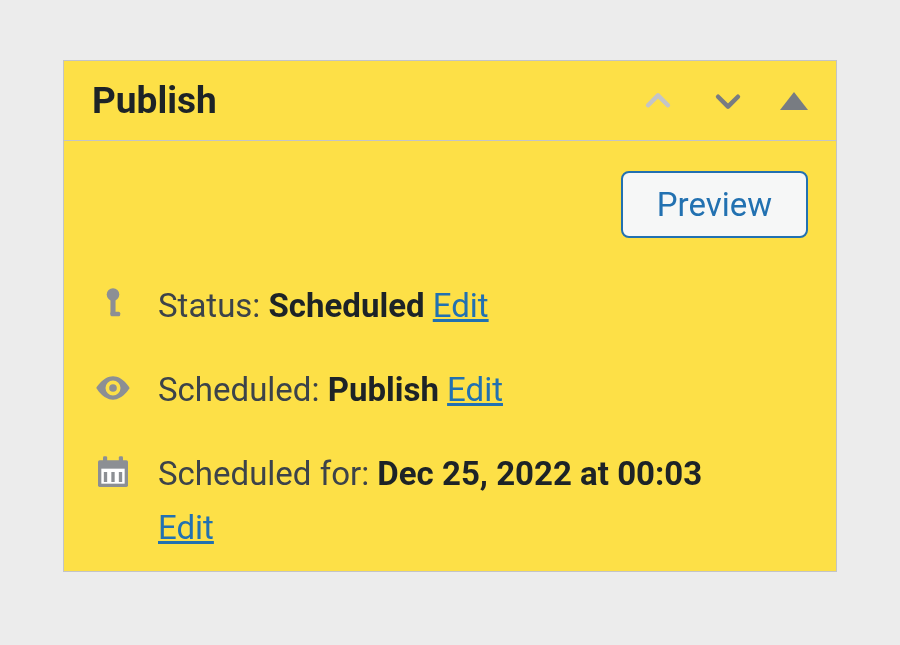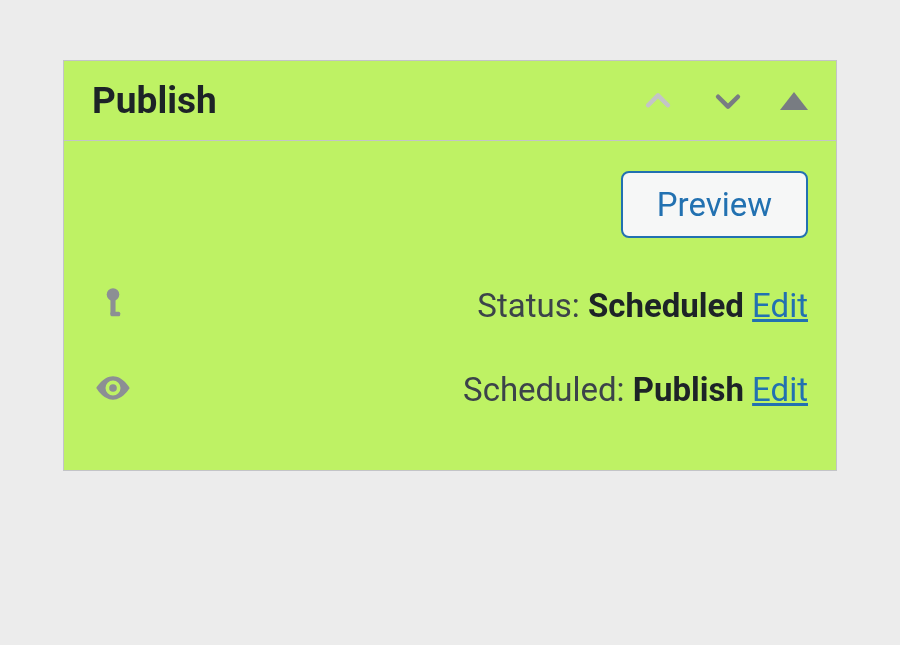--- a/index.html
+++ b/index.html
@@ -9,21 +9,21 @@
     }
     body {
       font-family: -apple-system, BlinkMacSystemFont, "Segoe UI", Roboto, Helvetica, Arial, sans-serif;
       background: #ececec;
       width: 900px;
       height: 645px;
       padding: 60px 63px 0 63px;
       color: #1d2327;
     }
     .panel {
-      background: #bef264;
+      background: #fde047;
       border: 1px solid #c3c4c7;
     }
     .panel-header {
       display: flex;
       align-items: center;
       justify-content: space-between;
       padding: 18px 28px 18px 28px;
       border-bottom: 1px solid #c3c4c7;
     }
     .panel-title {
@@ -85,21 +85,20 @@
       flex: 0 0 42px;
       display: inline-flex;
       align-items: center;
       justify-content: center;
       color: #8c8f94;
       margin-top: 2px;
     }
     .meta-text {
       flex: 1 1 auto;
       min-width: 0;
-      text-align: right;
     }
     .meta-label {
       color: #3c434a;
     }
     .meta-value {
       font-weight: 700;
       color: #1d2327;
     }
     .link-edit {
       color: #2271b1;
@@ -165,15 +164,34 @@
       </span>
       <span class="meta-text">
         <span class="meta-label">Scheduled:</span>
         <span> </span>
         <span class="meta-value">Publish</span>
         <span> </span>
         <a class="link-edit">Edit</a>
       </span>
     </div>
 
+    <div class="meta-row" style="margin-bottom:0;">
+      <span class="meta-icon">
+        <svg width="40" height="40" viewBox="0 0 24 24" fill="#8c8f94">
+          <rect x="3" y="5" width="18" height="16" rx="1" fill="#8c8f94"></rect>
+          <rect x="5" y="10" width="14" height="9" fill="#ffffff"></rect>
+          <rect x="6.5" y="12" width="2" height="6" fill="#8c8f94"></rect>
+          <rect x="11" y="12" width="2" height="6" fill="#8c8f94"></rect>
+          <rect x="15.5" y="12" width="2" height="6" fill="#8c8f94"></rect>
+          <rect x="6" y="2.5" width="2.5" height="4" rx="0.8"></rect>
+          <rect x="15.5" y="2.5" width="2.5" height="4" rx="0.8"></rect>
+        </svg>
+      </span>
+      <span class="meta-text">
+        <span class="meta-label">Scheduled for:</span>
+        <span> </span>
+        <span class="meta-value">Dec 25, 2022 at 00:03</span>
+        <a class="link-edit scheduled-edit">Edit</a>
+      </span>
+    </div>
 
   </div>
 </div>
 
 </body></html>

